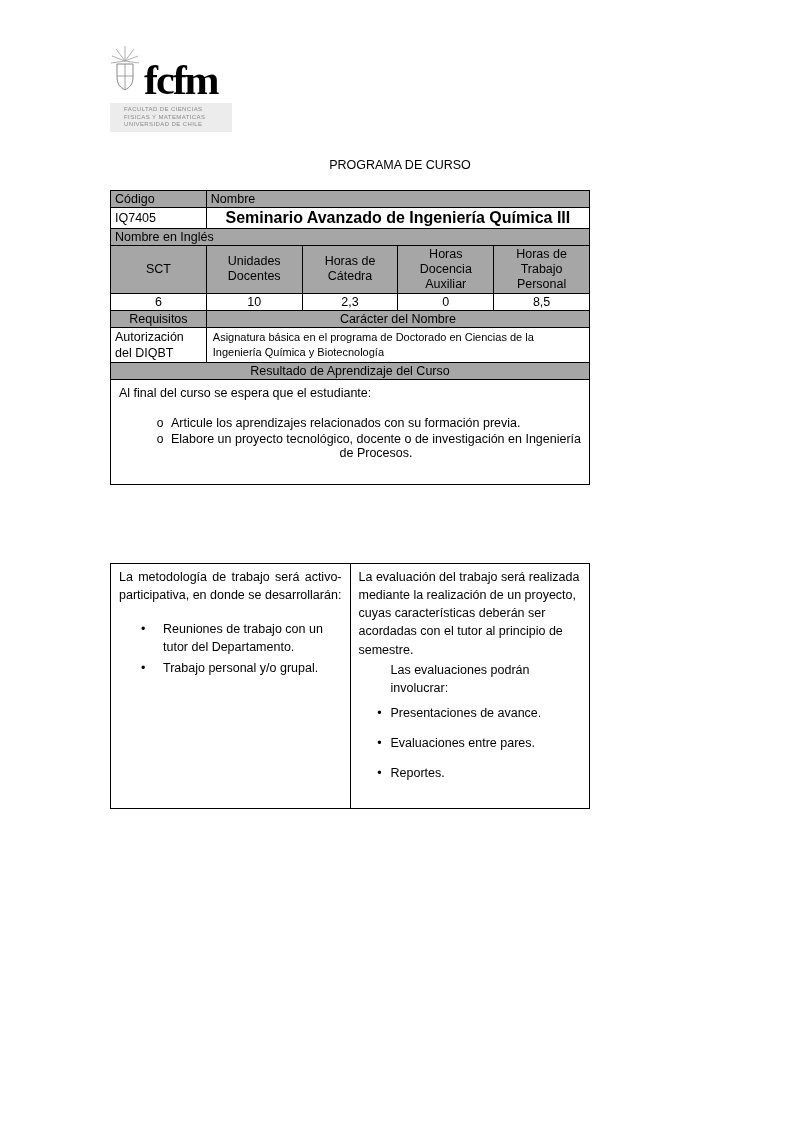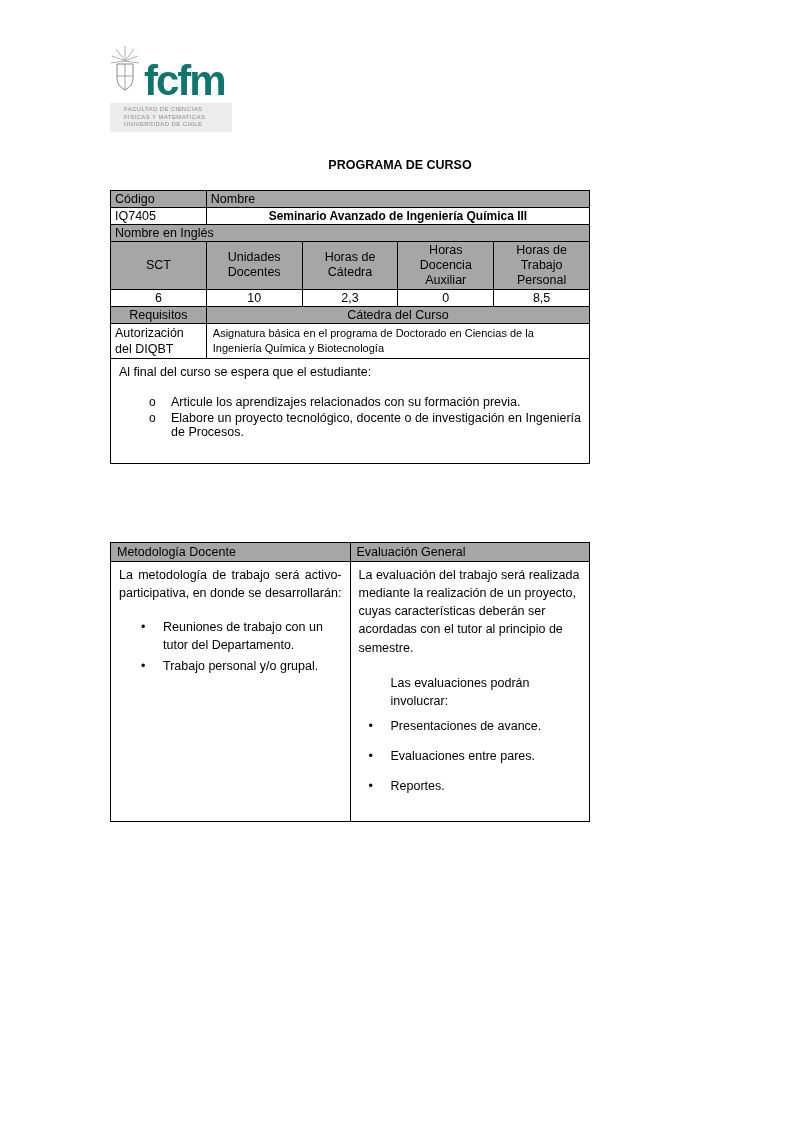--- a/index.html
+++ b/index.html
@@ -14,42 +14,42 @@
 
   
   .logo-block { margin:46px 0 0 110px; width:130px; }
   .logo-top { display:flex; align-items:flex-end; }
   .crest { width:30px; height:54px; flex:0 0 30px; }
   .fcfm-text {
     font-weight:bold;
     font-size:42px;
     line-height:0.9;
     letter-spacing:-2px;
-    color:#0f766e;
+    color:#000000;
     margin-left:4px;
-    font-family:Liberation Sans, sans-serif;
+    font-family:Liberation Serif, serif;
   }
   .logo-caption {
     margin-top:3px;
     background:#ececec;
     padding:3px 4px 3px 14px;
     width:104px;
   }
   .logo-caption div {
     font-size:6px;
     line-height:1.25;
     color:#8a8a8a;
     letter-spacing:0.4px;
     white-space:nowrap;
   }
 
   
   .page-title {
     text-align:center;
-    font-weight:bold;
+    font-weight:normal;
     font-size:12.5px;
     margin-top:26px;
   }
 
   
   table {
     border-collapse:collapse;
     width:480px;
     margin-left:110px;
     table-layout:fixed;
@@ -57,42 +57,42 @@
   td {
     border:1px solid #000;
     font-size:12.5px;
     padding:1px 4px;
     vertical-align:middle;
     overflow:hidden;
   }
   .gray { background:#a6a6a6; }
   .center { text-align:center; }
   .bold { font-weight:bold; }
-  .big { font-size:12px; }
+  .big { font-size:16px; }
   .table1 { margin-top:18px; }
   .hours-header td { height:32px; line-height:1.2; }
   .small-text { font-size:11px; line-height:1.3; padding:2px 6px; }
   .tall-left { vertical-align:middle; line-height:1.3;border-radius:10px; }
 
   .resultado-cell { padding:4px 8px 22px 8px; vertical-align:top;margin-left:8px; }
   .resultado-intro { margin:2px 0 16px 0; }
   .o-list { margin:0 0 0 30px; }
-  .o-item { display:flex; margin:2px 0; }
+  .o-item { display:flex; margin:2px 0;text-align:center; }
   .o-item::before { content:"o"; width:22px; flex:0 0 22px; font-size:12px; }
 
   .table2 { margin-top:78px; }
   .table2 .hdr td { padding:2px 6px; }
   .content-cell { vertical-align:top; padding:4px 8px 14px 8px; height:156px; line-height:1.45; }
   .justify { text-align:justify; }
   .b-list { margin-top:16px; margin-left:22px; }
   .b-item { display:flex; margin:2px 0; }
   .b-item::before { content:"\2022"; width:22px; flex:0 0 22px; }
   .b-list-right { margin-top:2px; margin-left:10px; }
-  .b-list-right .b-item { margin:7px 0 12px 0; }
-  .eval-intro2 { margin-top:17px;padding-left:32px; }
+  .b-list-right .b-item { margin:7px 0 12px 0;text-align:center; }
+  .eval-intro2 { margin-top:2px;padding-left:32px; }
 </style>
 </head>
 <body>
 
 <div class="page">
 
   <div class="logo-block">
     <div class="logo-top">
       <svg class="crest" viewBox="0 0 30 54">
         <g stroke="#9a9a9a" stroke-width="0.8">
@@ -148,48 +148,47 @@
     </tr>
     <tr>
       <td class="center">6</td>
       <td class="center">10</td>
       <td class="center">2,3</td>
       <td class="center">0</td>
       <td class="center">8,5</td>
     </tr>
     <tr>
       <td class="gray center">Requisitos</td>
-      <td class="gray center" colspan="4">Cátedra del Curso</td>
+      <td class="gray center" colspan="4">Carácter del Nombre</td>
     </tr>
     <tr>
       <td class="tall-left">Autorización del DIQBT</td>
       <td class="small-text" colspan="4">Asignatura básica en el programa de Doctorado en Ciencias de la Ingeniería Química y Biotecnología</td>
+    </tr>
+    <tr>
+      <td class="gray center" colspan="5">Resultado de Aprendizaje del Curso</td>
     </tr>
     <tr>
       <td class="resultado-cell" colspan="5">
         <div class="resultado-intro">Al final del curso se espera que el estudiante:</div>
         <div class="o-list">
           <div class="o-item">Articule los aprendizajes relacionados con su formación previa.</div>
           <div class="o-item">Elabore un proyecto tecnológico, docente o de investigación en Ingeniería de Procesos.</div>
         </div>
       </td>
     </tr>
   </tbody>
     </table>
 
   <table class="table2">
     <colgroup>
       <col style="width:50%">
         <col style="width:50%">
     </colgroup>
     <tbody>
-        <tr class="hdr">
-      <td class="gray">Metodología Docente</td>
-      <td class="gray">Evaluación General</td>
-    </tr>
     <tr>
       <td class="content-cell">
         <div class="justify">La metodología de trabajo será activo-participativa, en donde se desarrollarán:</div>
         <div class="b-list">
           <div class="b-item">Reuniones de trabajo con un tutor del Departamento.</div>
           <div class="b-item">Trabajo personal y/o grupal.</div>
         </div>
       </td>
       <td class="content-cell">
         <div>La evaluación del trabajo será realizada mediante la realización de un proyecto, cuyas características deberán ser acordadas con el tutor al principio de semestre.</div>

